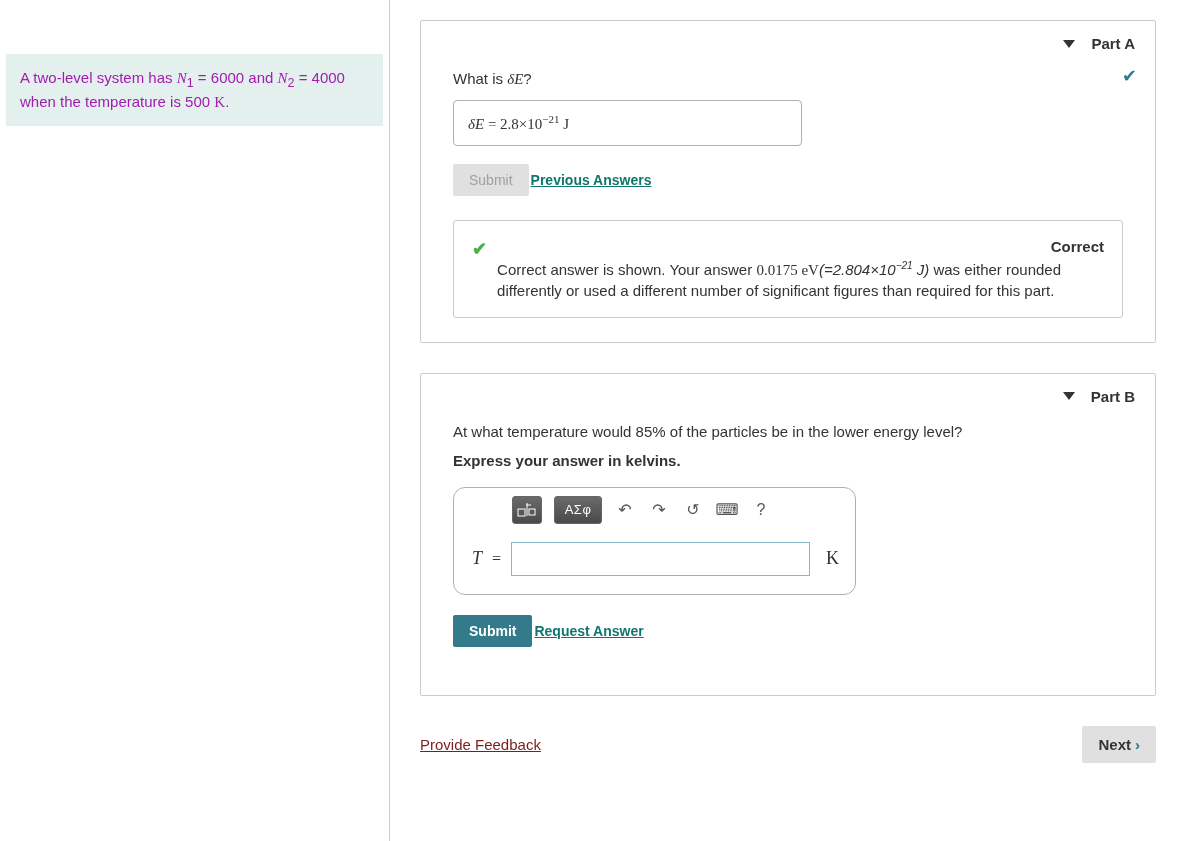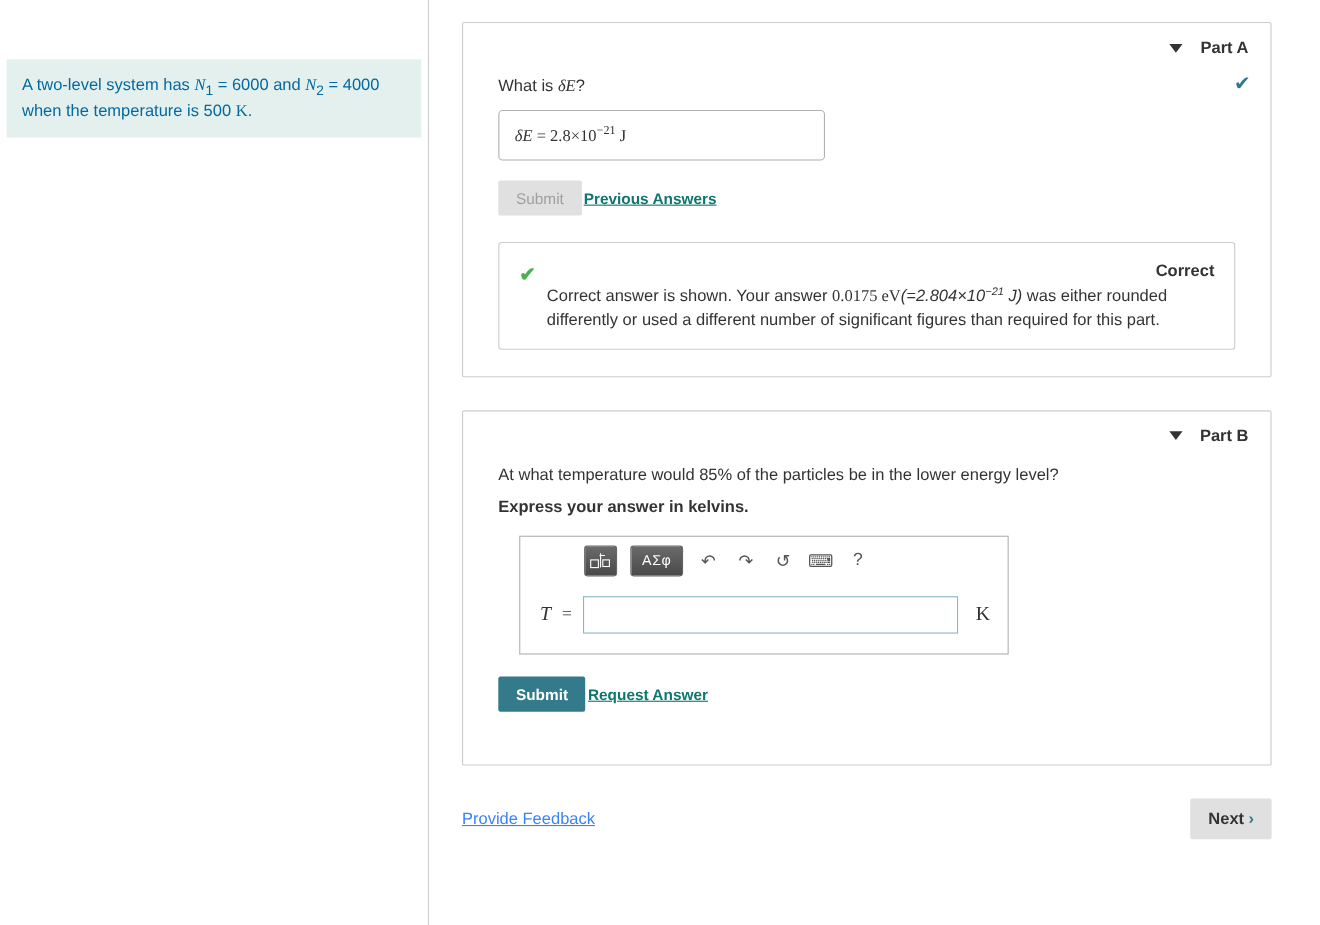--- a/index.html
+++ b/index.html
@@ -14,21 +14,21 @@
   .layout { display: flex; }
   .left-col {
     width: 390px;
     border-right: 1px solid #ccc;
     padding: 54px 6px 0 6px;
     min-height: 841px;
   }
   .problem-box {
     background: #e3f0ed;
     padding: 14px 14px;
-    color: #0369a1;
+    color: #a21caf;
     font-size: 15px;
     line-height: 1.35;
   }
   .problem-box i { font-style: italic; font-family: 'Times New Roman', serif; }
   .right-col {
     flex: 1;
     padding: 20px 44px 0 30px;
   }
   .part-card {
     border: 1px solid #ccc;
@@ -51,21 +51,21 @@
   }
   .part-title { font-weight: bold; font-size: 15px; }
   .part-body { padding: 4px 32px 24px 32px; }
   .q-text { font-size: 15px; margin-bottom: 12px; }
   .q-inst { font-size: 15px; font-weight: bold; margin-bottom: 18px; }
   .math-i { font-style: italic; font-family: 'Times New Roman', serif; }
   .answer-disp {
     border: 1px solid #b0b0b0;
     border-radius: 4px;
     padding: 12px 14px;
-    width: 297px;
+    width: 349px;
     font-size: 15px;
     margin-bottom: 18px;
     font-family: 'Times New Roman', serif;
   }
   .answer-disp .sup { font-size: 11px; vertical-align: super; }
   .btn-row { display: flex; align-items: center; gap: 2px; margin-bottom: 24px; }
   .btn {
     border: none;
     padding: 8px 16px;
     font-size: 14px;
@@ -103,24 +103,23 @@
     margin-top: 1px;
     font-weight: bold;
   }
   .feedback-content { font-size: 15px; line-height: 1.35; flex:1; }
   .feedback-title { font-weight: bold; margin-bottom: 2px; text-align: right; }
   .feedback-text .sup { font-size: 10px; vertical-align: super; }
   .feedback-text .eV { font-family: 'Times New Roman', serif; }
   .feedback-text .ital { font-style: italic; }
   .eq-editor {
     border: 1px solid #b0b0b0;
-    border-radius: 0;
-    width: 445px;
+    border-radius: 12px;
+    width: 403px;
     margin-bottom: 20px;
-    margin-left: 19px;
   }
   .eq-toolbar {
     display: flex;
     align-items: center;
     gap: 12px;
     padding: 8px 40px 8px 58px;
   }
   .tool-btn {
     border: 1px solid #666;
     background: linear-gradient(#6a6a6a,#4a4a4a);
@@ -158,21 +157,21 @@
     background: #fff;
   }
   .eq-unit { font-family: 'Times New Roman', serif; font-size: 18px; padding-left:6px;}
   .footer-row {
     display: flex;
     justify-content: space-between;
     align-items: center;
     margin-top: 10px;
   }
   .feedback-link {
-    color: #3b82f6;
+    color: #7f1d1d;
     text-decoration: underline;
     font-size: 15px;
     cursor: pointer;
   }
   .next-btn {
     background: #e0e0e0;
     padding: 10px 16px;
     font-size: 15px;
     font-weight: bold;
     color: #333;

